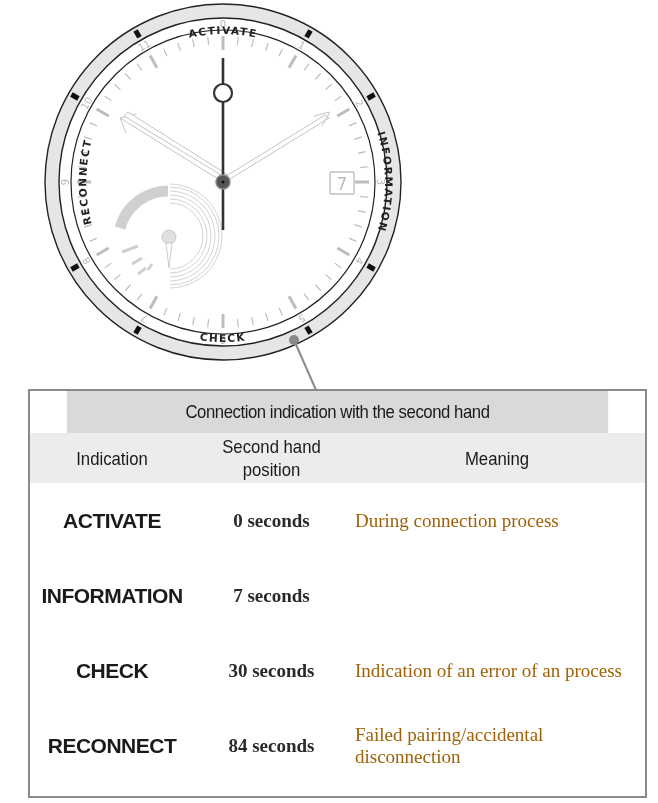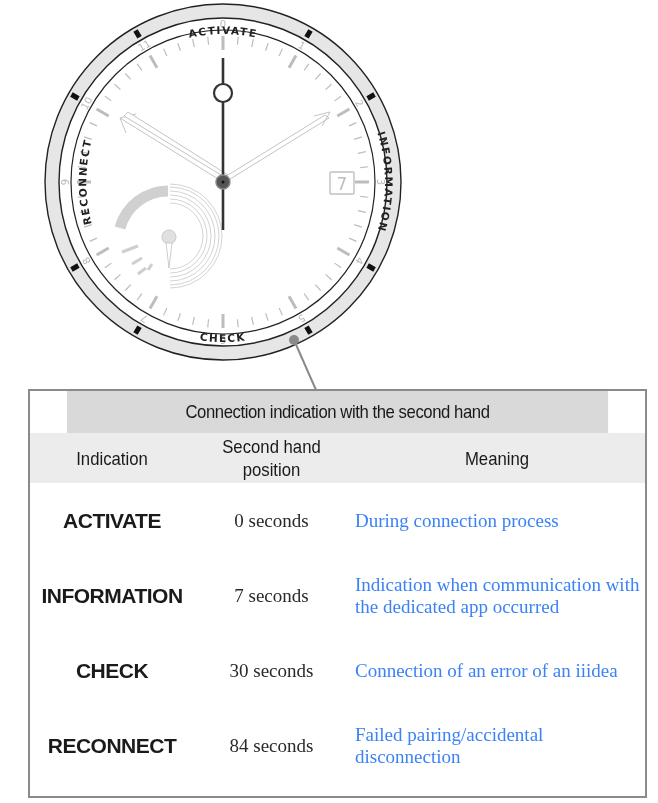--- a/index.html
+++ b/index.html
@@ -6,22 +6,22 @@
   body { width:658px; height:803px; position:relative; overflow:hidden; font-family:"Liberation Sans", sans-serif; }
   #watch { position:absolute; left:0; top:0; width:658px; height:400px; }
   .tbl { position:absolute; left:28px; top:389px; width:615px; height:405px; border:2px solid #8a8a8a; background:#fff; }
   .title-row { height:42px; background:#d9d9d9; display:flex; align-items:center; justify-content:center;
     font-family:"Liberation Sans", sans-serif; font-size:19px; color:#1a1a1a; letter-spacing:-0.5px; transform:scaleX(0.88); }
   .head-row { height:50px; background:#ececec; display:flex; align-items:center; font-size:19px; color:#1a1a1a; }
   .head-row div { text-align:center; line-height:23px; transform:scaleX(0.88); }
   .c1 { width:164px; } .c2 { width:155px; } .c3 { flex:1; }
   .body-row { display:flex; align-items:center; height:75px; }
   .body-row .ind { width:164px; text-align:center; font-family:"Liberation Sans", sans-serif; font-weight:bold; font-size:21px; color:#1a1a1a; letter-spacing:-0.5px; }
-  .body-row .pos { width:155px; text-align:center; font-family:"Liberation Serif", serif; font-size:19px; color:#2a2a2a; }
-  .body-row .mean { flex:1; padding-left:6px; font-family:"Liberation Serif", serif; font-size:19px; color:#3b82f6; line-height:22px; }
+  .body-row .pos { width:155px; text-align:center; font-family:"Liberation Serif", serif; font-size:19px; color:#2a2a2a;font-weight:bold; }
+  .body-row .mean { flex:1; padding-left:6px; font-family:"Liberation Serif", serif; font-size:19px; color:#a16207; line-height:22px; }
   .rows { padding-top:0px; }
 </style>
 </head>
 <body>
 
 <svg id="watch" viewBox="0 0 658 400" xmlns="http://www.w3.org/2000/svg">
   <defs>
     <path id="arcTop" d="M 75 182 A 148 148 0 0 1 371 182"></path>
     <path id="arcBottom" d="M 63 182 A 160 160 0 0 0 383 182"></path>
     <path id="arcRight" d="M 223 20 A 162 162 0 0 1 223 344"></path>
@@ -189,26 +189,25 @@
   </div>
   <div class="rows">
     <div class="body-row">
       <div class="ind">ACTIVATE</div>
       <div class="pos">0 seconds</div>
       <div class="mean">During connection process</div>
     </div>
     <div class="body-row">
       <div class="ind">INFORMATION</div>
       <div class="pos">7 seconds</div>
-      <div class="mean">Indication when communication with the dedicated app occurred</div>
     </div>
     <div class="body-row">
       <div class="ind">CHECK</div>
       <div class="pos">30 seconds</div>
-      <div class="mean">Connection of an error of an iiidea</div>
+      <div class="mean">Indication of an error of an process</div>
     </div>
     <div class="body-row">
       <div class="ind">RECONNECT</div>
       <div class="pos">84 seconds</div>
       <div class="mean">Failed pairing/accidental disconnection</div>
     </div>
   </div>
 </div>
 
 </body></html>

